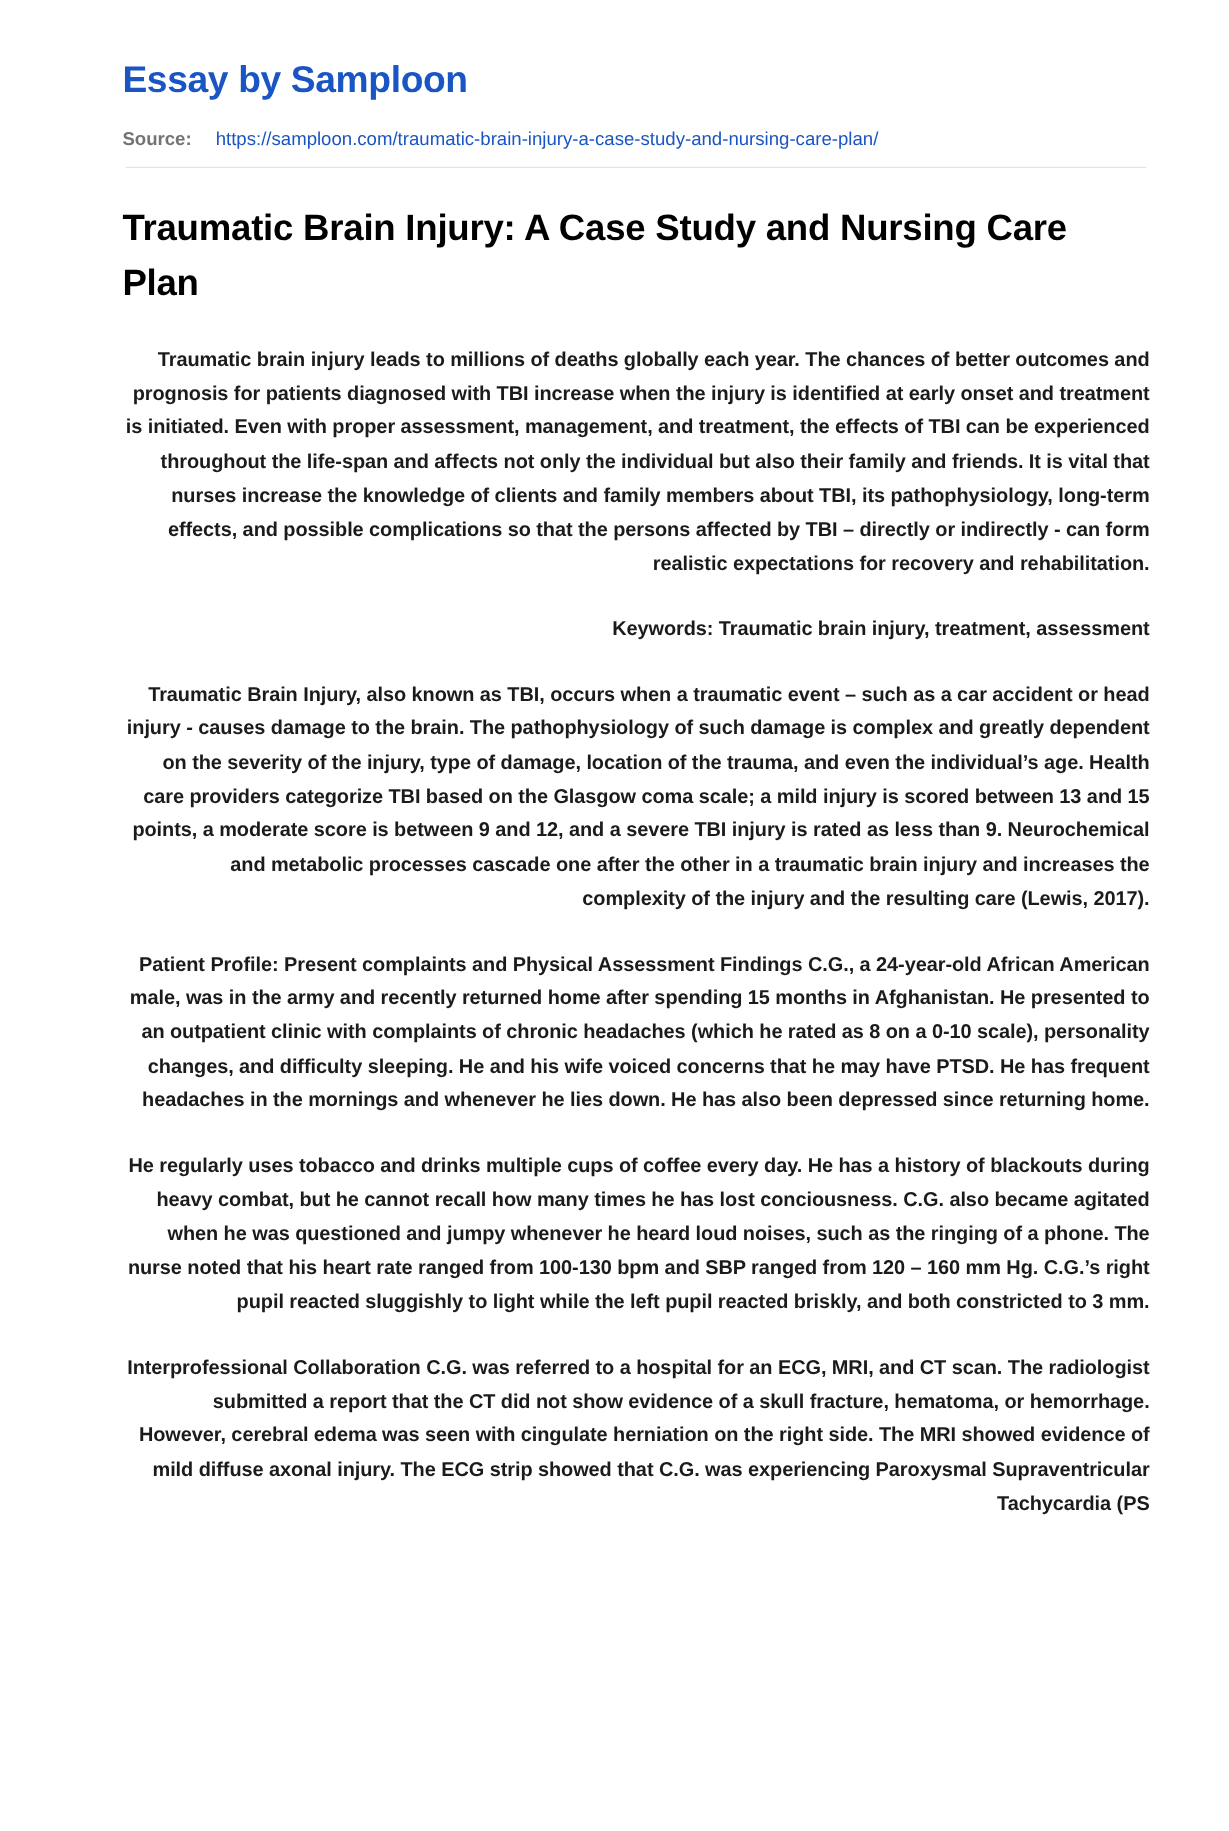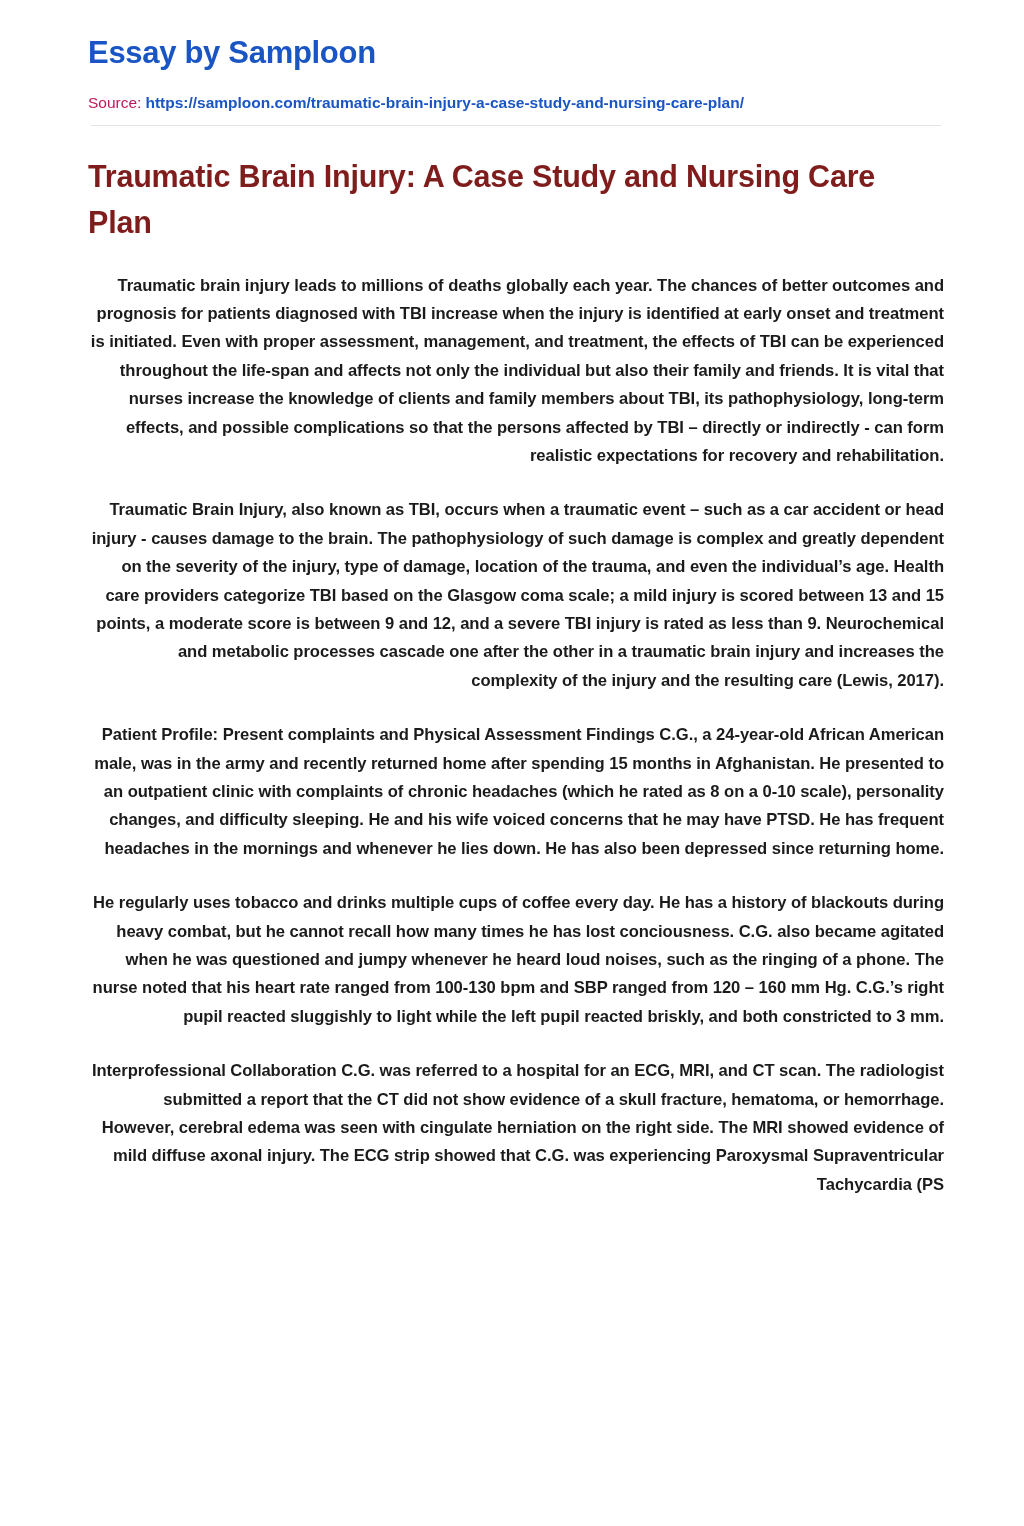--- a/index.html
+++ b/index.html
@@ -13,21 +13,21 @@
     min-height: 1526px;
     font-family: "Liberation Sans", "DejaVu Sans", sans-serif;
     color: #1b1b1b;
     -webkit-font-smoothing: antialiased;
     overflow: hidden;
   }
   .page {
     width: 944px;
     min-height: 1526px;
     box-sizing: border-box;
-    padding: 0;
+    padding: 14px;
     position: relative;
   }
   .content {
     width: 856px;
     margin: 0 auto 0 88px;
   }
 
   
   .site-header {
     padding-top: 36px;
@@ -40,45 +40,45 @@
     line-height: 1.1;
     display: block;
   }
   .source-line {
     margin-top: 22px;
     font-size: 15.5px;
     line-height: 1.4;
     white-space: nowrap;
   }
   .source-label {
-    color: #be185d;
-    font-weight: 400;
+    color: #737373;
+    font-weight: 700;
   }
   .source-url {
     color: #1a55c4;
-    font-weight: 700;
+    font-weight: 400;
     text-decoration: none;
-    margin-left: 4px;
+    margin-left: 20px;
   }
   .divider {
     margin-top: 11px;
     width: 850px;
     height: 1px;
     background: #e4e4e4;
     border: 0;
   }
 
   
   .article-title {
     margin: 27px 0 0 0;
     font-size: 30.5px;
     font-weight: bold;
     line-height: 1.52;
     letter-spacing: -0.2px;
-    color: #7f1d1d;
+    color: #000000;
     max-width: 800px;
   }
   .section-heading {
     margin: 37px 0 0 0;
     font-size: 16.5px;
     font-weight: 600;
     line-height: 1.4;
     color: #1b1b1b;
   }
   p.body-text {
@@ -113,20 +113,21 @@
 
       <hr class="divider">
     </header>
 
     <article>
       <h1 class="article-title">Traumatic Brain Injury: A Case Study and Nursing Care Plan</h1>
 
 
       <p class="body-text">Traumatic brain injury leads to millions of deaths globally each year. The chances of better outcomes and prognosis for patients diagnosed with TBI increase when the injury is identified at early onset and treatment is initiated. Even with proper assessment, management, and treatment, the effects of TBI can be experienced throughout the life-span and affects not only the individual but also their family and friends. It is vital that nurses increase the knowledge of clients and family members about TBI, its pathophysiology, long-term effects, and possible complications so that the persons affected by TBI – directly or indirectly - can form realistic expectations for recovery and rehabilitation.</p>
 
+      <p class="body-text keywords">Keywords: Traumatic brain injury, treatment, assessment</p>
 
       <p class="body-text">Traumatic Brain Injury, also known as TBI, occurs when a traumatic event – such as a car accident or head injury - causes damage to the brain. The pathophysiology of such damage is complex and greatly dependent on the severity of the injury, type of damage, location of the trauma, and even the individual’s age. Health care providers categorize TBI based on the Glasgow coma scale; a mild injury is scored between 13 and 15 points, a moderate score is between 9 and 12, and a severe TBI injury is rated as less than 9. Neurochemical and metabolic processes cascade one after the other in a traumatic brain injury and increases the complexity of the injury and the resulting care (Lewis, 2017).</p>
 
       <p class="body-text">Patient Profile: Present complaints and Physical Assessment Findings C.G., a 24-year-old African American male, was in the army and recently returned home after spending 15 months in Afghanistan. He presented to an outpatient clinic with complaints of chronic headaches (which he rated as 8 on a 0-10 scale), personality changes, and difficulty sleeping. He and his wife voiced concerns that he may have PTSD. He has frequent headaches in the mornings and whenever he lies down. He has also been depressed since returning home.</p>
 
       <p class="body-text">He regularly uses tobacco and drinks multiple cups of coffee every day. He has a history of blackouts during heavy combat, but he cannot recall how many times he has lost conciousness. C.G. also became agitated when he was questioned and jumpy whenever he heard loud noises, such as the ringing of a phone. The nurse noted that his heart rate ranged from 100-130 bpm and SBP ranged from 120 – 160 mm Hg. C.G.’s right pupil reacted sluggishly to light while the left pupil reacted briskly, and both constricted to 3 mm.</p>
 
       <p class="body-text truncated">Interprofessional Collaboration C.G. was referred to a hospital for an ECG, MRI, and CT scan. The radiologist submitted a report that the CT did not show evidence of a skull fracture, hematoma, or hemorrhage. However, cerebral edema was seen with cingulate herniation on the right side. The MRI showed evidence of mild diffuse axonal injury. The ECG strip showed that C.G. was experiencing Paroxysmal Supraventricular Tachycardia (PS</p>
     </article>
 

